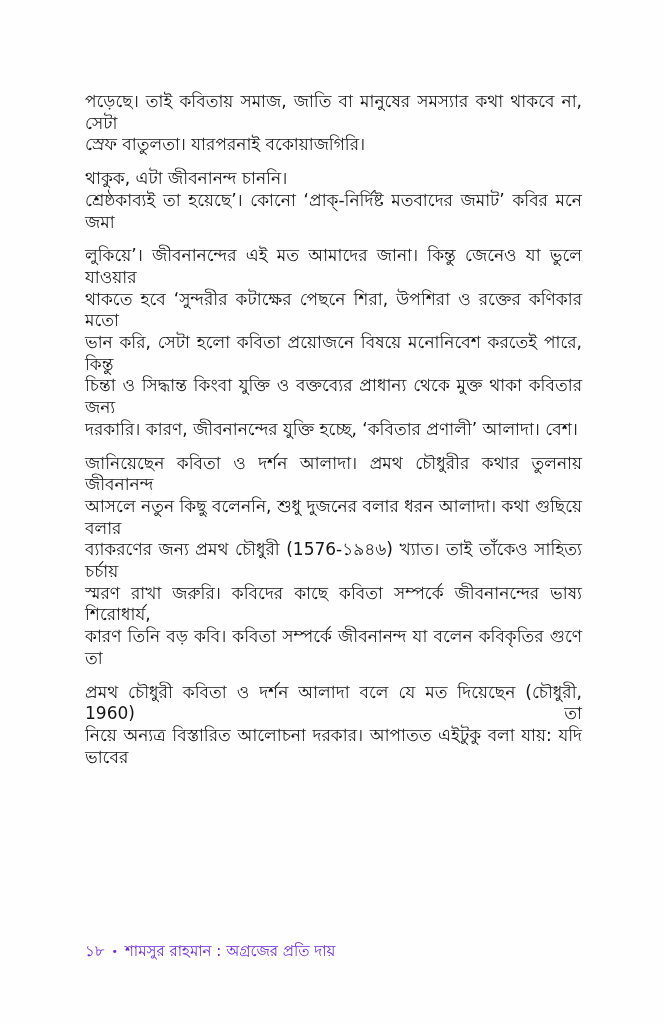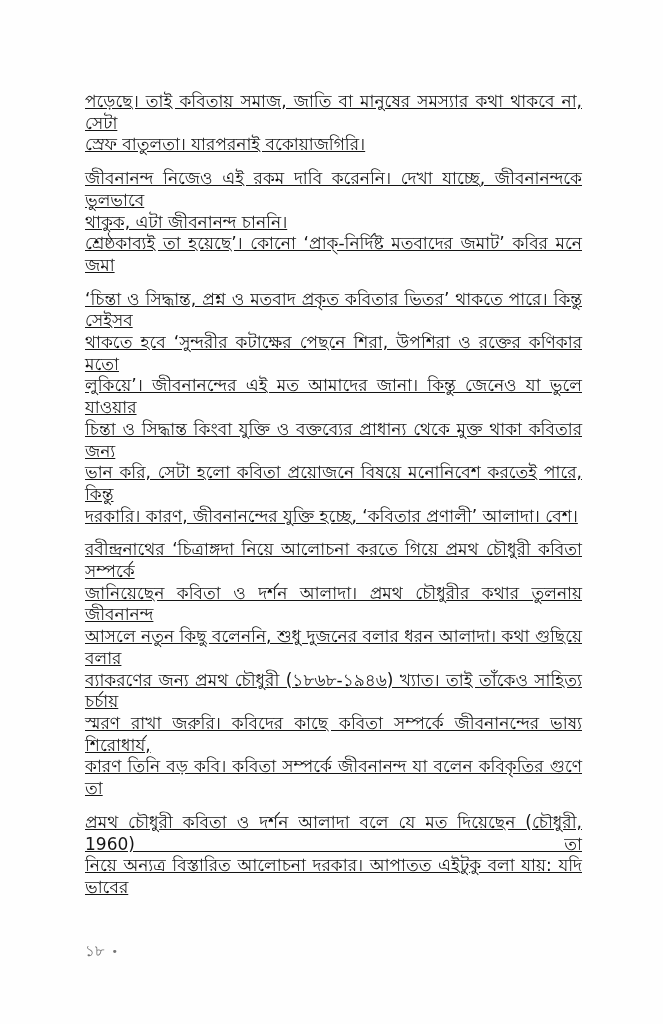--- a/index.html
+++ b/index.html
@@ -24,85 +24,82 @@
   }
   .paragraph {
     margin: 0 0 12px 0;
   }
   .line {
     font-size: 17px;
     line-height: 21.7px;
     text-align: justify;
     text-align-last: justify;
     letter-spacing: 0;
-    text-decoration: underline;
   }
   .line.para-end {
     text-align-last: left;
   }
   .page-footer {
     position: absolute;
     left: 85px;
     top: 941px;
     width: 497px;
     display: flex;
     align-items: center;
     gap: 7px;
     font-size: 15px;
     line-height: 20px;
-    color: #737373;
+    color: #6d28d9;
   }
   .footer-bullet {
     font-size: 11px;
     position: relative;
     top: 1px;
   }
 </style>
 </head>
 <body>
 
 <div class="book-page">
 
   <div class="body-text">
 
     <div class="paragraph">
       <div class="line">পড়েছে। তাই কবিতায় সমাজ, জাতি বা মানুষের সমস্যার কথা থাকবে না, সেটা</div>
       <div class="line para-end">স্রেফ বাতুলতা। যারপরনাই বকোয়াজগিরি।</div>
     </div>
 
     <div class="paragraph">
-      <div class="line">জীবনানন্দ নিজেও এই রকম দাবি করেননি। দেখা যাচ্ছে, জীবনানন্দকে ভুলভাবে</div>
       <div class="line para-end">থাকুক, এটা জীবনানন্দ চাননি।</div>
       <div class="line">শ্রেষ্ঠকাব্যই তা হয়েছে’। কোনো ‘প্রাক্-নির্দিষ্ট মতবাদের জমাট’ কবির মনে জমা</div>
     </div>
 
     <div class="paragraph">
-      <div class="line">‘চিন্তা ও সিদ্ধান্ত, প্রশ্ন ও মতবাদ প্রকৃত কবিতার ভিতর’ থাকতে পারে। কিন্তু সেইসব</div>
+      <div class="line">লুকিয়ে’। জীবনানন্দের এই মত আমাদের জানা। কিন্তু জেনেও যা ভুলে যাওয়ার</div>
       <div class="line">থাকতে হবে ‘সুন্দরীর কটাক্ষের পেছনে শিরা, উপশিরা ও রক্তের কণিকার মতো</div>
-      <div class="line">লুকিয়ে’। জীবনানন্দের এই মত আমাদের জানা। কিন্তু জেনেও যা ভুলে যাওয়ার</div>
+      <div class="line">ভান করি, সেটা হলো কবিতা প্রয়োজনে বিষয়ে মনোনিবেশ করতেই পারে, কিন্তু</div>
       <div class="line">চিন্তা ও সিদ্ধান্ত কিংবা যুক্তি ও বক্তব্যের প্রাধান্য থেকে মুক্ত থাকা কবিতার জন্য</div>
-      <div class="line">ভান করি, সেটা হলো কবিতা প্রয়োজনে বিষয়ে মনোনিবেশ করতেই পারে, কিন্তু</div>
       <div class="line para-end">দরকারি। কারণ, জীবনানন্দের যুক্তি হচ্ছে, ‘কবিতার প্রণালী’ আলাদা। বেশ।</div>
     </div>
 
     <div class="paragraph">
-      <div class="line">রবীন্দ্রনাথের ‘চিত্রাঙ্গদা নিয়ে আলোচনা করতে গিয়ে প্রমথ চৌধুরী কবিতা সম্পর্কে</div>
       <div class="line">জানিয়েছেন কবিতা ও দর্শন আলাদা। প্রমথ চৌধুরীর কথার তুলনায় জীবনানন্দ</div>
       <div class="line">আসলে নতুন কিছু বলেননি, শুধু দুজনের বলার ধরন আলাদা। কথা গুছিয়ে বলার</div>
-      <div class="line">ব্যাকরণের জন্য প্রমথ চৌধুরী (১৮৬৮-১৯৪৬) খ্যাত। তাই তাঁকেও সাহিত্য চর্চায়</div>
+      <div class="line">ব্যাকরণের জন্য প্রমথ চৌধুরী (1576-১৯৪৬) খ্যাত। তাই তাঁকেও সাহিত্য চর্চায়</div>
       <div class="line">স্মরণ রাখা জরুরি। কবিদের কাছে কবিতা সম্পর্কে জীবনানন্দের ভাষ্য শিরোধার্য,</div>
       <div class="line">কারণ তিনি বড় কবি। কবিতা সম্পর্কে জীবনানন্দ যা বলেন কবিকৃতির গুণে তা</div>
     </div>
 
     <div class="paragraph">
       <div class="line">প্রমথ চৌধুরী কবিতা ও দর্শন আলাদা বলে যে মত দিয়েছেন (চৌধুরী, 1960) তা</div>
       <div class="line">নিয়ে অন্যত্র বিস্তারিত আলোচনা দরকার। আপাতত এইটুকু বলা যায়: যদি ভাবের</div>
 
     </div>
 
   </div>
 
   <div class="page-footer">
     <span>১৮</span>
     <span class="footer-bullet">•</span>
+    <span>শামসুর রাহমান : অগ্রজের প্রতি দায়</span>
   </div>
 
 </div>
 
 </body></html>

